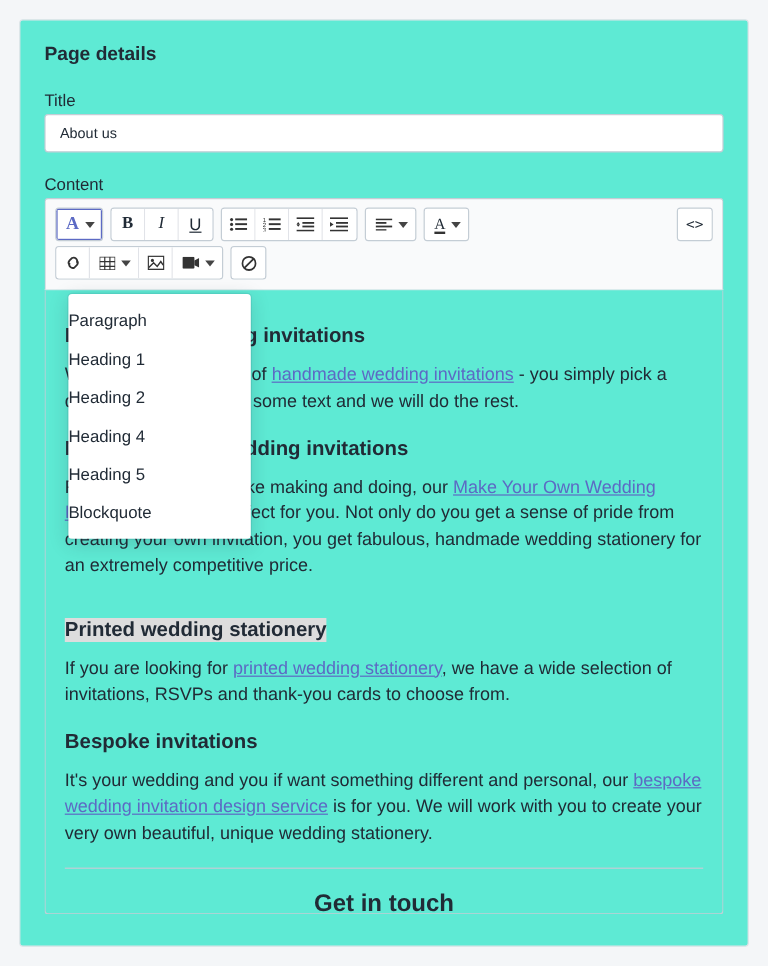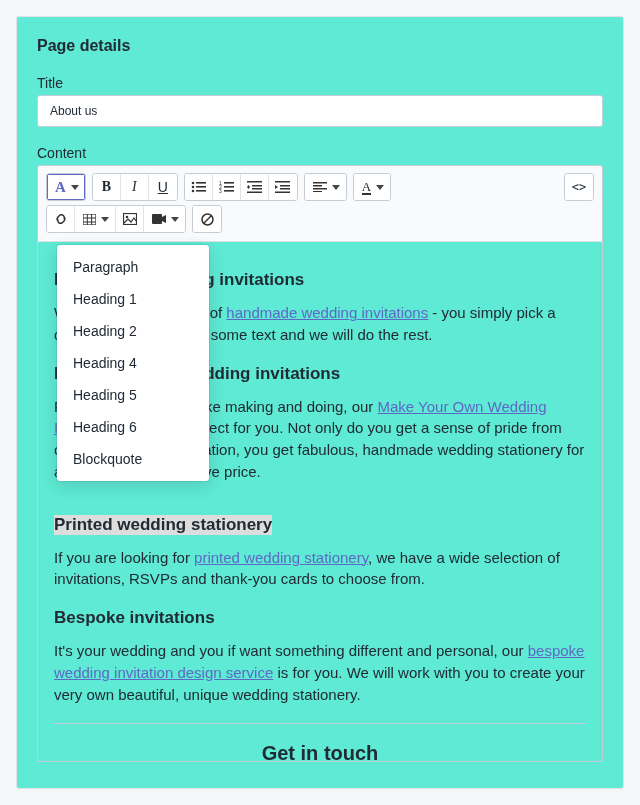--- a/index.html
+++ b/index.html
@@ -108,21 +108,21 @@
       top: 228px;
       left: 40px;
       width: 152px;
       background:#fff;
       border-radius:3px;
       box-shadow: 0 0 0 1px rgba(6,44,82,.08), 0 4px 16px rgba(33,43,54,.18);
       padding: 6px 0;
       z-index: 5;
     }
     .dropdown-item {
-      padding: 8px 16px;
+      padding: 8px 0;
       font-size: 14px;
       color:#212b36;
       cursor:pointer;
     }
     .dropdown-item.selected {
       background:#5c6ac4;
       color:#fff;
     }
     .bold-serif { font-family: Georgia, "Times New Roman", serif; font-weight:700; font-size:14px;}
     .italic-serif { font-family: Georgia, serif; font-style: italic; font-size:14px;}
@@ -280,16 +280,15 @@
     <hr>
     <h3 style="font-size:20px;text-align:center;">Get in touch</h3>
   </div>
 
   <div class="dropdown" id="format-dropdown">
       <div class="dropdown-item">Paragraph</div>
       <div class="dropdown-item">Heading 1</div>
       <div class="dropdown-item">Heading 2</div>
       <div class="dropdown-item">Heading 4</div>
       <div class="dropdown-item">Heading 5</div>
-      <div class="dropdown-item">Heading 6</div>
       <div class="dropdown-item">Blockquote</div>
     </div>
 </div>
 
 </body></html>

